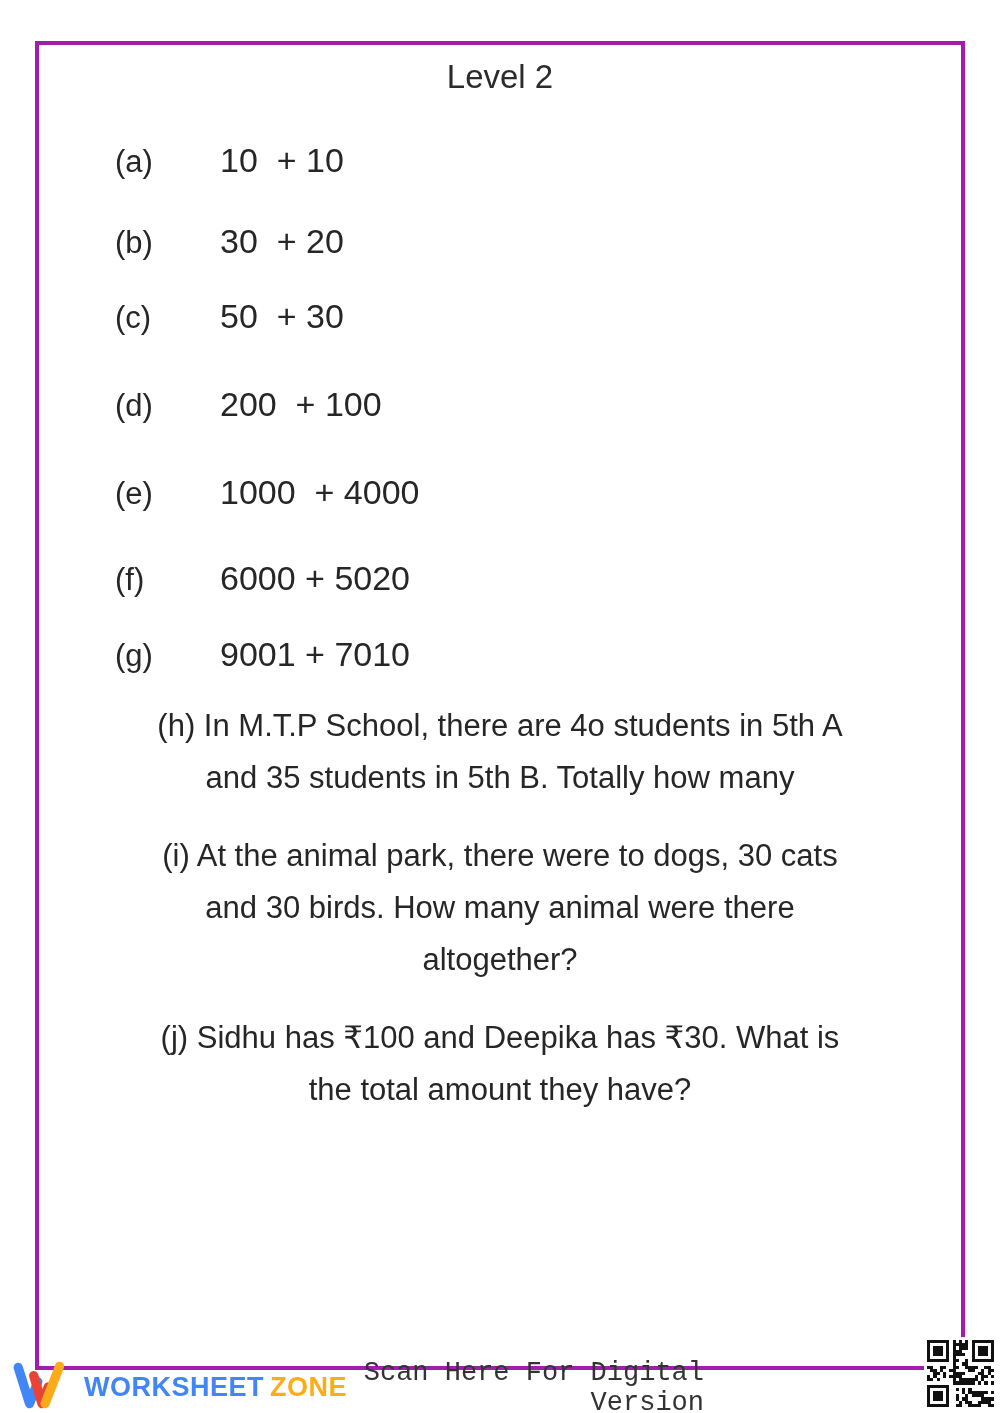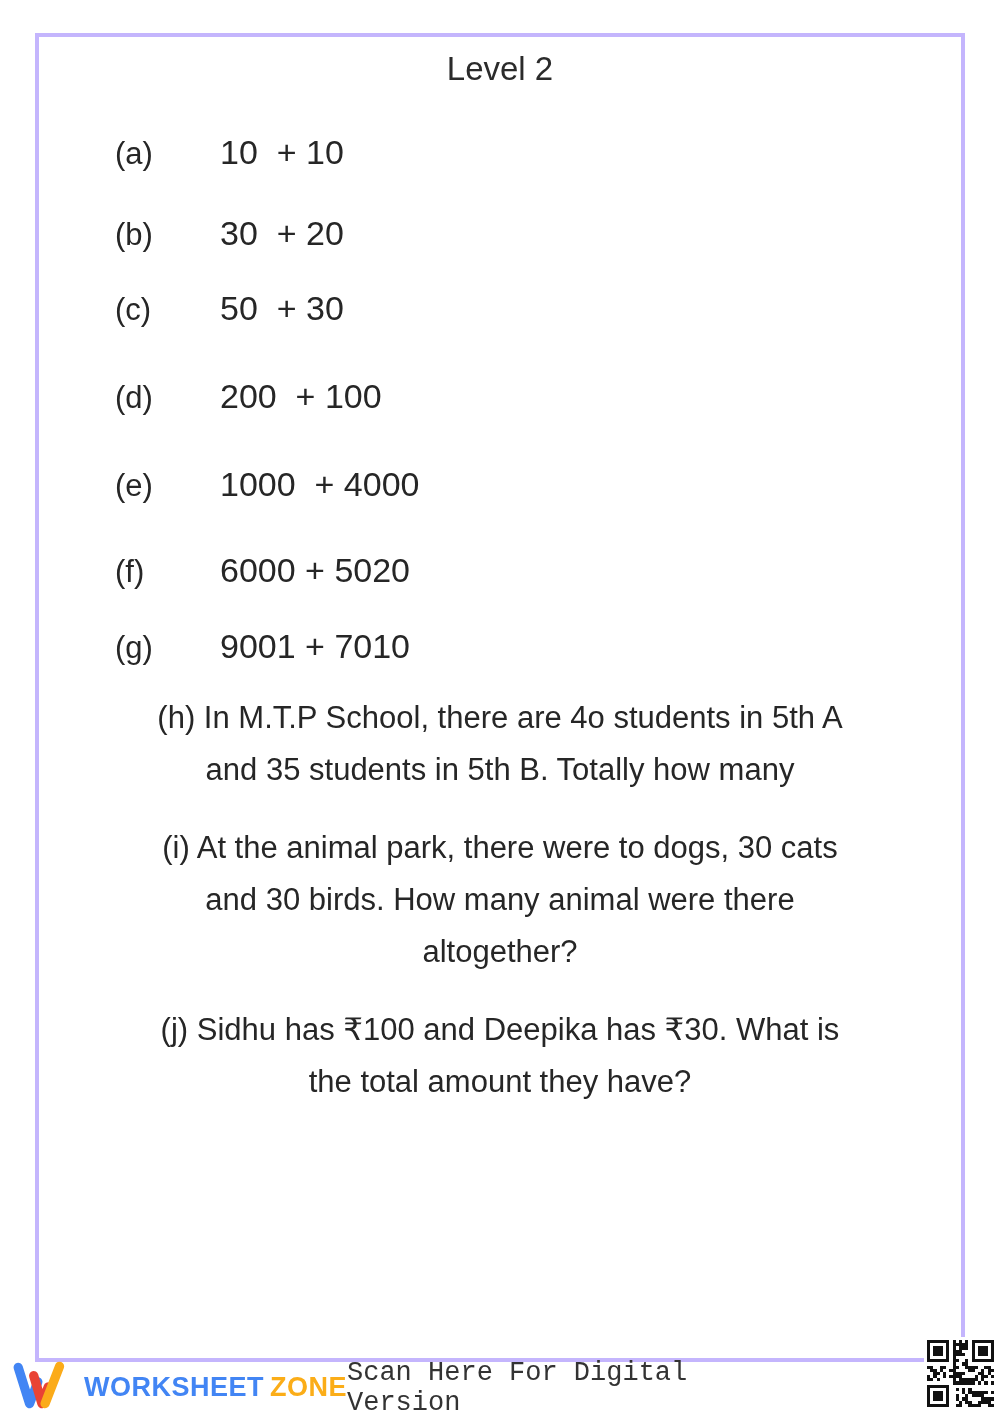--- a/index.html
+++ b/index.html
@@ -6,24 +6,24 @@
   body{
     width:1000px;height:1413px;
     background:#ffffff;
     position:relative;
     font-family:"Liberation Sans","DejaVu Sans",sans-serif;
     color:#262626;
     overflow:hidden;
   }
   .sheet{
     position:absolute;
-    left:35px;top:33px;
+    left:35px;top:41px;
     width:930px;height:1329px;
     box-sizing:border-box;
-    border:4px solid #c4b5fd;
+    border:4px solid #a21caf;
     background:#ffffff;
   }
   .title{
     margin:12px 0 0 0;
     text-align:center;
     font-size:33px;
     font-weight:500;
     line-height:40px;
     color:#2b2b2b;
   }
@@ -62,20 +62,21 @@
     font-weight:500;
   }
   .word.first{margin-top:24px;}
   .word span{display:block;}
   .footer{
     position:absolute;
     left:0;top:1362px;
     width:796px;height:51px;
     display:flex;
     align-items:center;
+    text-align:right;
   }
   .brand{
     display:flex;
     align-items:center;
     margin-left:12px;
   }
   .brand svg{
     position:relative;
     top:-2px;
     margin-right:10px;

